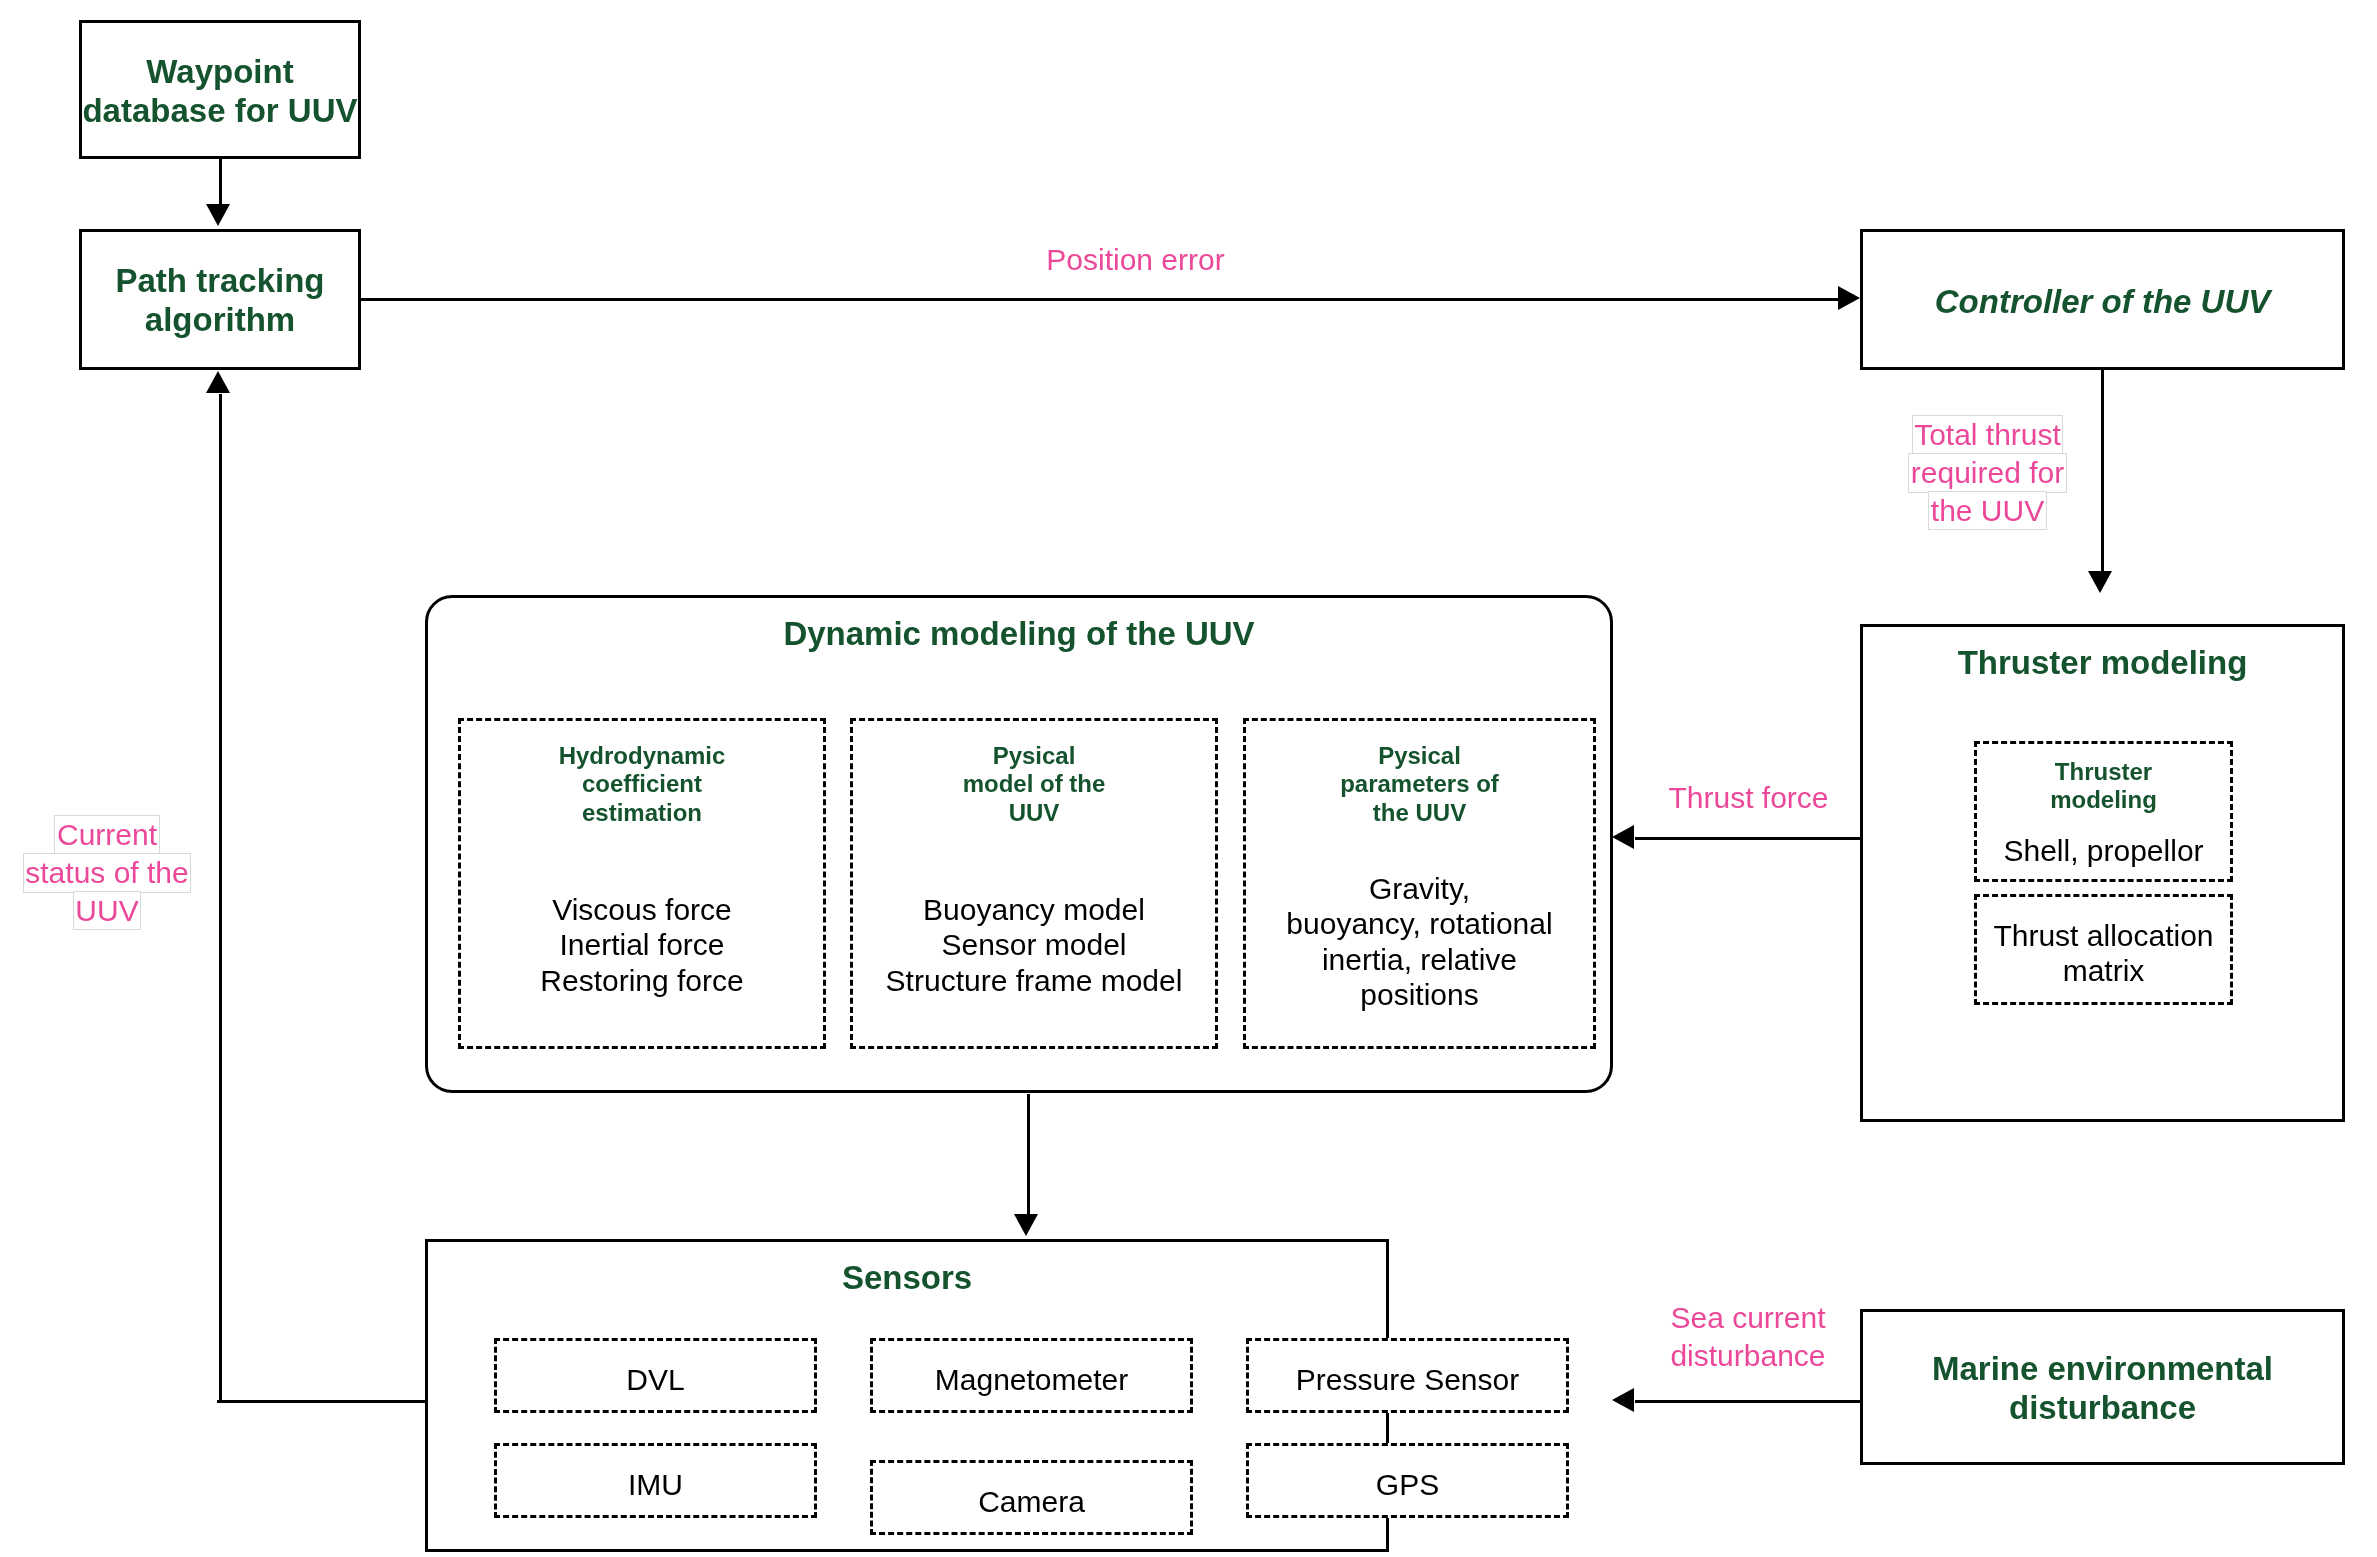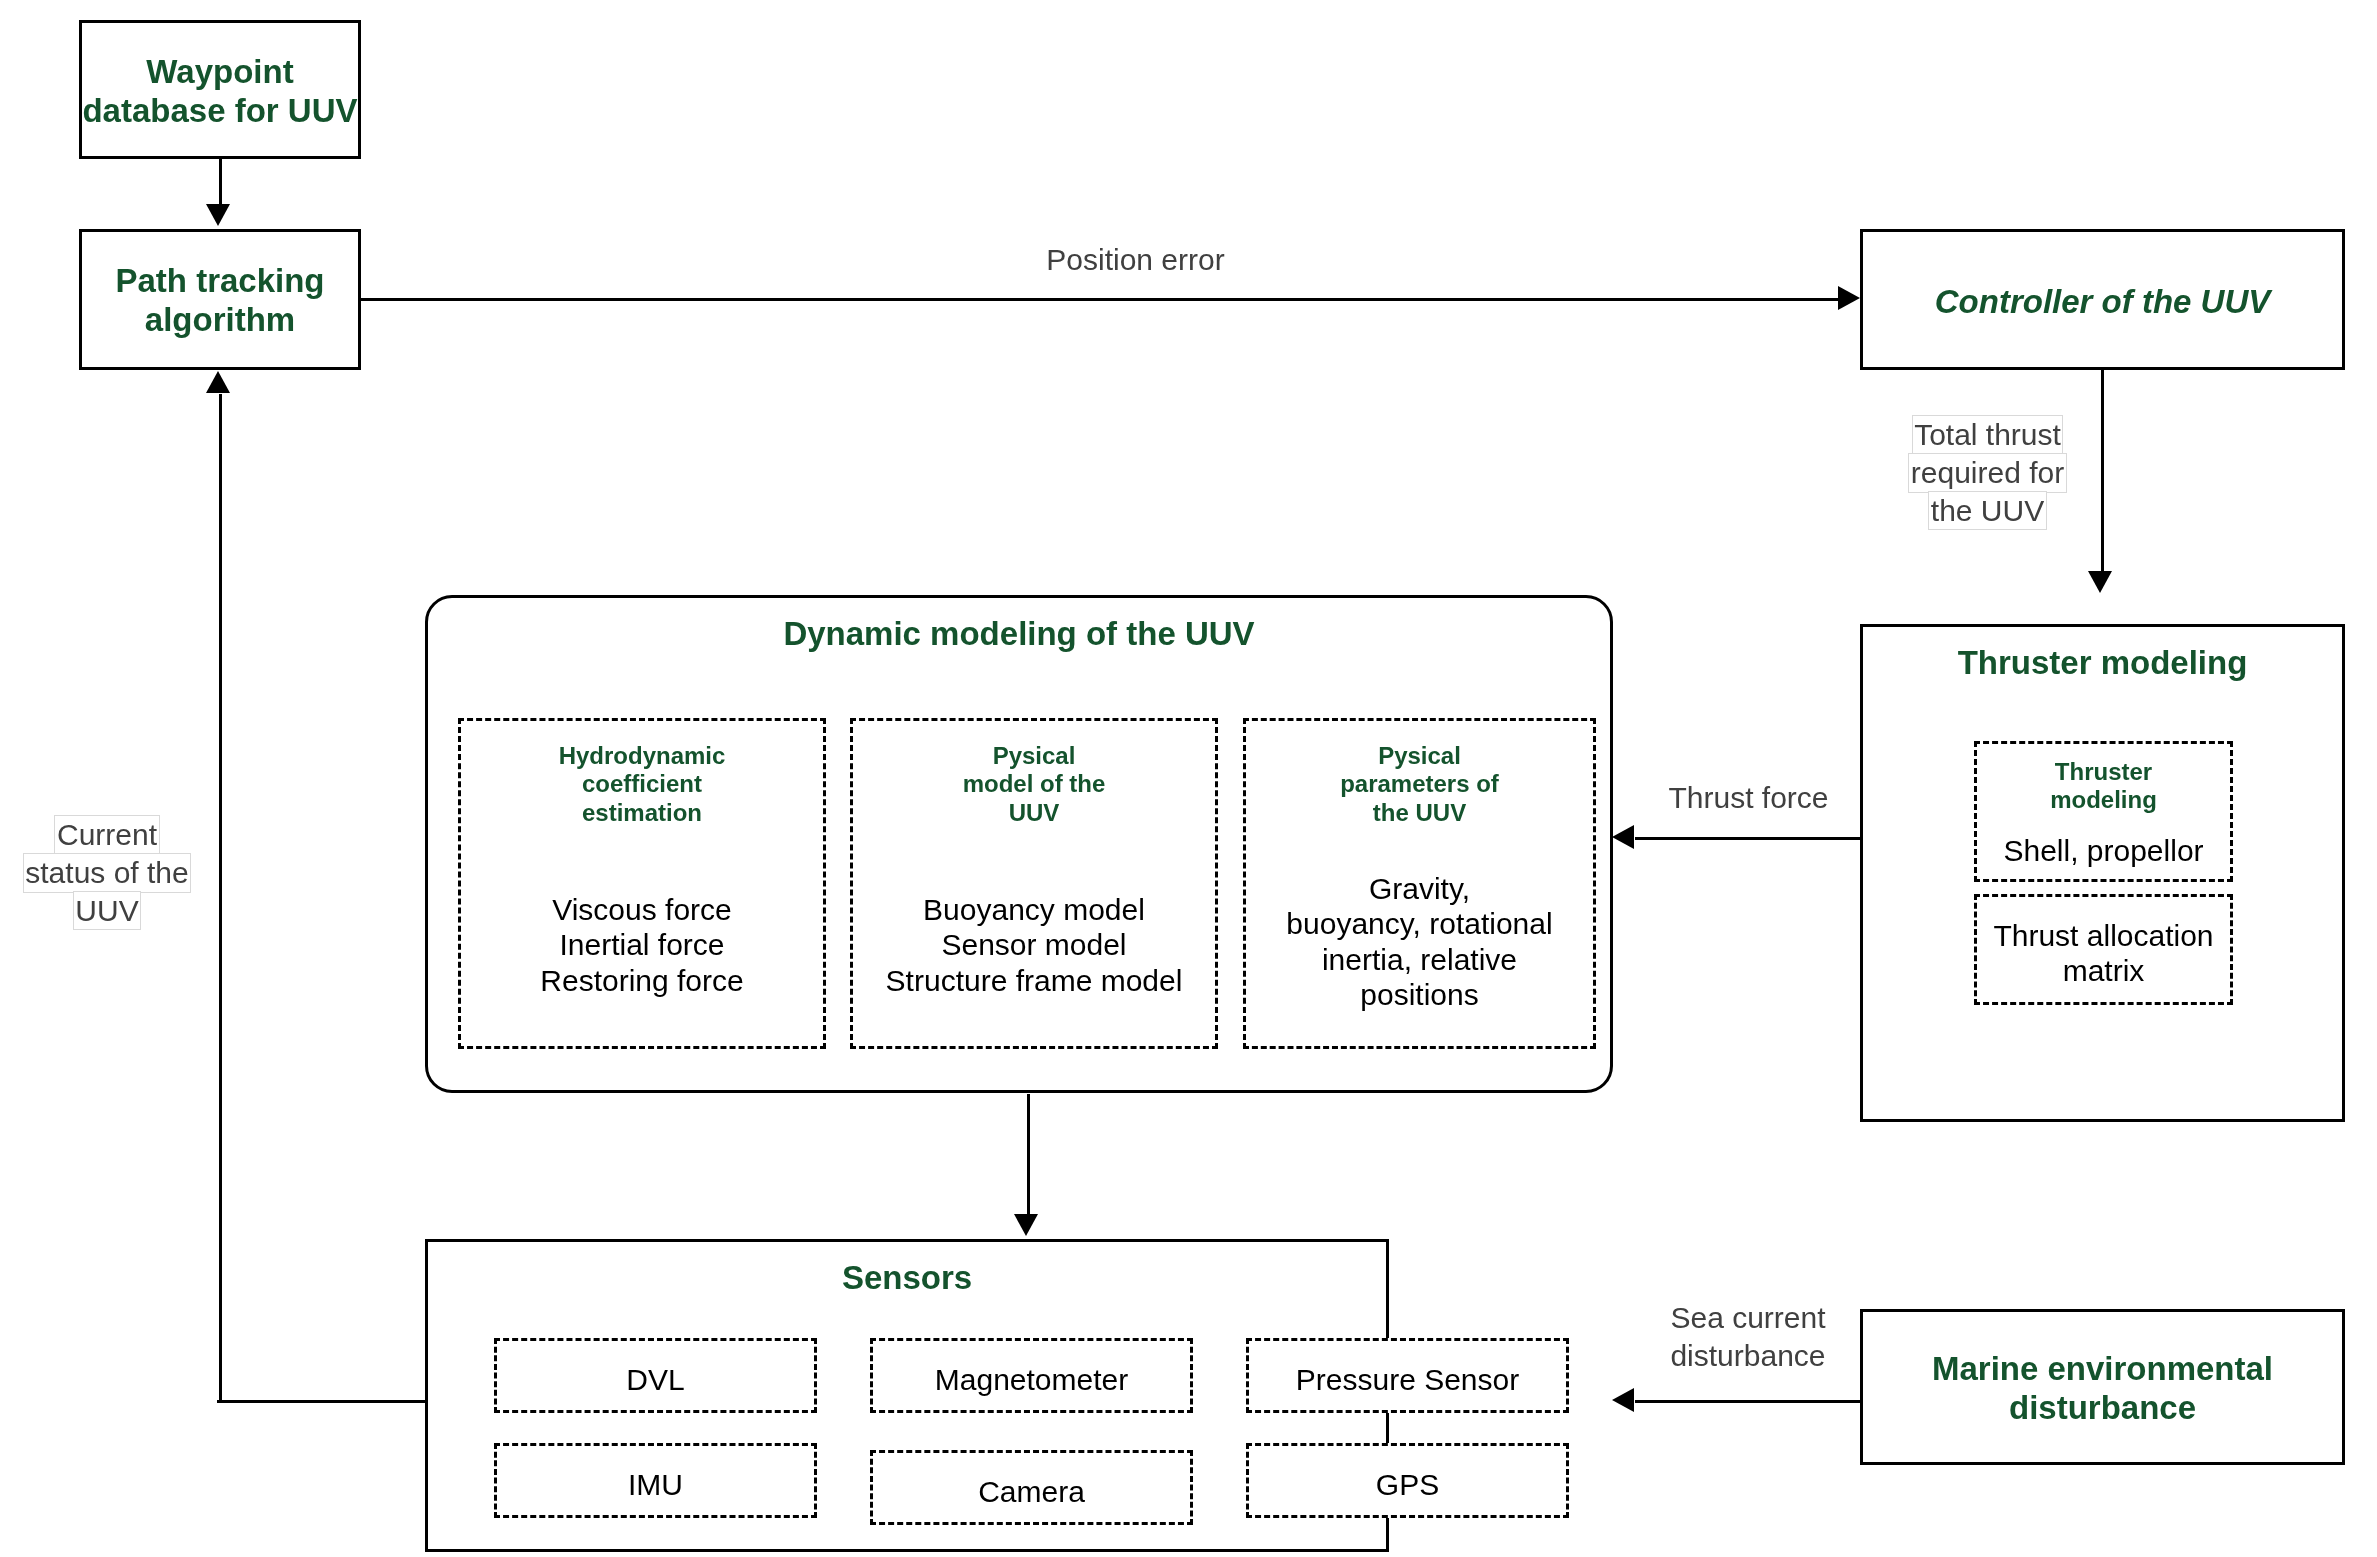--- a/index.html
+++ b/index.html
@@ -19,21 +19,21 @@
   
   .hline{position:absolute;height:0;border-top:3px solid #000;}
   .vline{position:absolute;width:0;border-left:3px solid #000;}
 
   .arrow{position:absolute;width:0;height:0;}
   .arrow-down{border-left:12.8px solid transparent;border-right:12.8px solid transparent;border-top:22.5px solid #000;}
   .arrow-up{border-left:12.8px solid transparent;border-right:12.8px solid transparent;border-bottom:22.5px solid #000;}
   .arrow-right{border-top:12.8px solid transparent;border-bottom:12.8px solid transparent;border-left:22.5px solid #000;}
   .arrow-left{border-top:12.8px solid transparent;border-bottom:12.8px solid transparent;border-right:22.5px solid #000;}
 
-  .edgelabel{position:absolute;color:#404040;line-height:1.26;text-align:center;white-space:pre-line;}
+  .edgelabel{position:absolute;color:#ec4899;line-height:1.26;text-align:center;white-space:pre-line;}
   .edgelabel.boxed span{background:#ffffff;outline:0.8px solid #d9d9d9;display:inline-block;padding:0 1.5px;}
 </style>
 </head>
 <body>
 
 <div id="stage">
 
   <div class="box" style="left:79px;top:20px;width:282px;height:139px;">
     <div class="title f44" style="top:30px;white-space:pre-line;">Waypoint
 database for UUV</div>
@@ -104,21 +104,21 @@
     <div class="dbox" style="left:442px;top:96px;width:323px;height:75px;">
       <div class="ctr f40" style="top:21px;">Magnetometer</div>
     </div>
     <div class="dbox" style="left:818px;top:96px;width:323px;height:75px;">
       <div class="ctr f40" style="top:21px;">Pressure Sensor</div>
     </div>
 
     <div class="dbox" style="left:66px;top:201px;width:323px;height:75px;">
       <div class="ctr f40" style="top:21px;">IMU</div>
     </div>
-    <div class="dbox" style="left:442px;top:208px;width:323px;height:75px;text-decoration:underline;">
+    <div class="dbox" style="left:442px;top:218px;width:323px;height:75px;text-decoration:underline;">
       <div class="ctr f40" style="top:21px;">Camera</div>
     </div>
     <div class="dbox" style="left:818px;top:201px;width:323px;height:75px;">
       <div class="ctr f40" style="top:21px;">GPS</div>
     </div>
   </div>
 
   <div class="box" style="left:1860px;top:1309px;width:485px;height:156px;">
     <div class="title f44" style="top:38px;white-space:pre-line;">Marine environmental
 disturbance</div>

